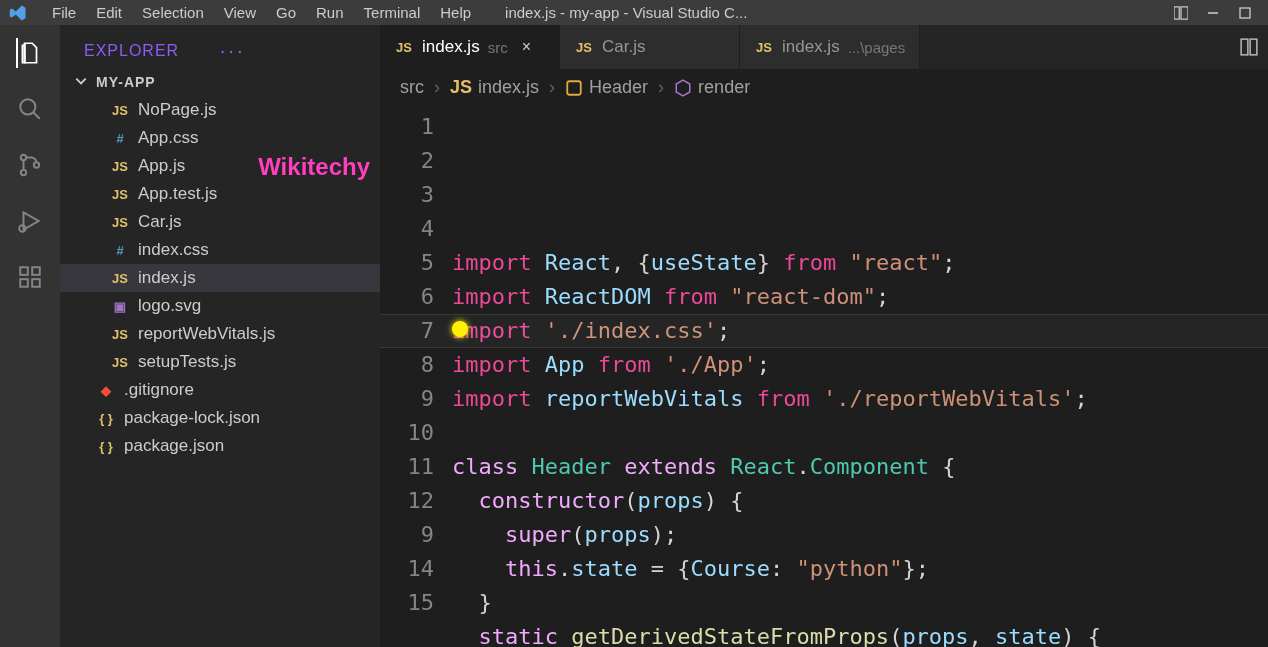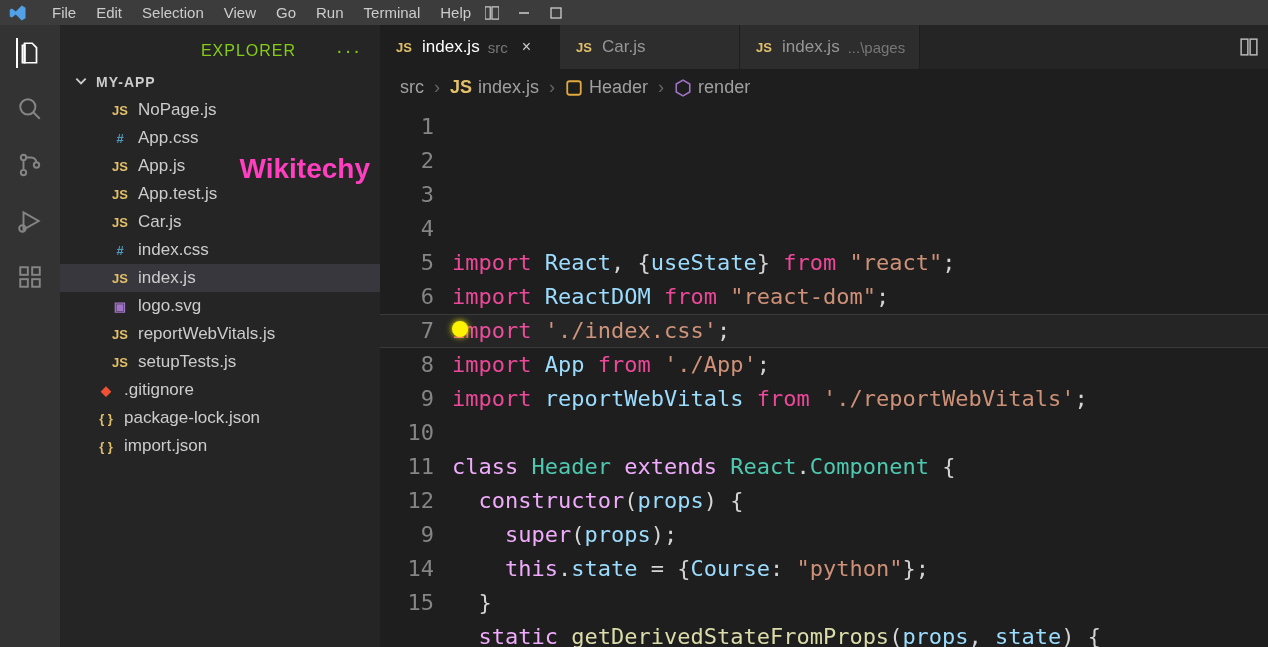--- a/index.html
+++ b/index.html
@@ -56,23 +56,23 @@
   }
   .activitybar .spacer { flex:1; }
   
   .sidebar {
     width: 320px;
     background: #252526;
     display:flex; flex-direction:column;
     position:relative;
   }
   .sidebar-header {
-    display:flex; align-items:center; justify-content:flex-end;
+    display:flex; align-items:center; justify-content:flex-start;
     padding: 14px 18px 6px 24px;
-    font-size: 16px; letter-spacing: 1px; color:#84cc16;gap:40px;
+    font-size: 16px; letter-spacing: 1px; color:#8b5cf6;gap:40px;
   }
   .sidebar-dots { font-size: 20px; letter-spacing: 2px; cursor:pointer; }
   .folder-header {
     padding: 6px 12px 6px 14px;
     font-size: 14px; font-weight:700; letter-spacing:1px;
     display:flex; align-items:flex-start; gap:8px;
   }
   .folder-header svg { color:#cccccc; }
   .tree {
     flex:1; overflow:auto;
@@ -89,21 +89,21 @@
     width: 20px; height: 16px; display:flex; align-items:center; justify-content:center;
     font-weight: bold; font-size: 13px;
   }
   .ic-js { color:#e2c069; }
   .ic-css { color:#519aba; }
   .ic-json { color:#e2c069; }
   .ic-svg { color:#a074c4; }
   .ic-git { color:#f05033; }
   .watermark {
     position:absolute; right:10px; top:128px;
-    color:#ff3fbf; font-weight:600; font-size:28px; pointer-events:none;
+    color:#ff3fbf; font-weight:600; font-size:24px; pointer-events:none;
   }
   
   .editor-area { flex:1; display:flex; flex-direction:column; background:#1e1e1e; }
   .tabs {
     display:flex; background:#252526; height:44px; align-items:stretch;
   }
   .tab {
     display:flex; align-items:center; gap:8px;
     padding: 0 14px;
     font-size:17px; color:#969696;
@@ -169,20 +169,21 @@
     <div id="menubar" style="display:flex;">
         <div class="menu-item">File</div>
         <div class="menu-item">Edit</div>
         <div class="menu-item">Selection</div>
         <div class="menu-item">View</div>
         <div class="menu-item">Go</div>
         <div class="menu-item">Run</div>
         <div class="menu-item">Terminal</div>
         <div class="menu-item">Help</div>
       </div>
+    <div class="title-text">index.js - my-app - Visual Studio C...</div>
     <div class="title-controls">
       <div class="title-control">
           <svg width="16" height="14" viewBox="0 0 16 14">
             <rect x="0" y="0" width="6" height="14" fill="none" stroke="#ccc" stroke-width="1.4"></rect>
             <rect x="8" y="0" width="8" height="14" fill="none" stroke="#ccc" stroke-width="1.4"></rect>
           </svg>
         </div>
       <div class="title-control">
           <svg width="12" height="12">
             <line x1="1" y1="6" x2="11" y2="6" stroke="#ccc" stroke-width="1.5"></line>
@@ -294,21 +295,21 @@
           <div class="tree-item">
             <span class="file-icon ic-git">◆</span>
             <span>.gitignore</span>
           </div>
           <div class="tree-item">
             <span class="file-icon ic-json">{ }</span>
             <span>package-lock.json</span>
           </div>
           <div class="tree-item">
             <span class="file-icon ic-json">{ }</span>
-            <span>import.json</span>
+            <span>package.json</span>
           </div>
         </div>
 
       <div class="watermark">Wikitechy</div>
     </div>
 
     <div class="editor-area">
       <div class="tabs" id="tabs">
       <div class="tab active">
             <span class="file-icon ic-js">JS</span>

